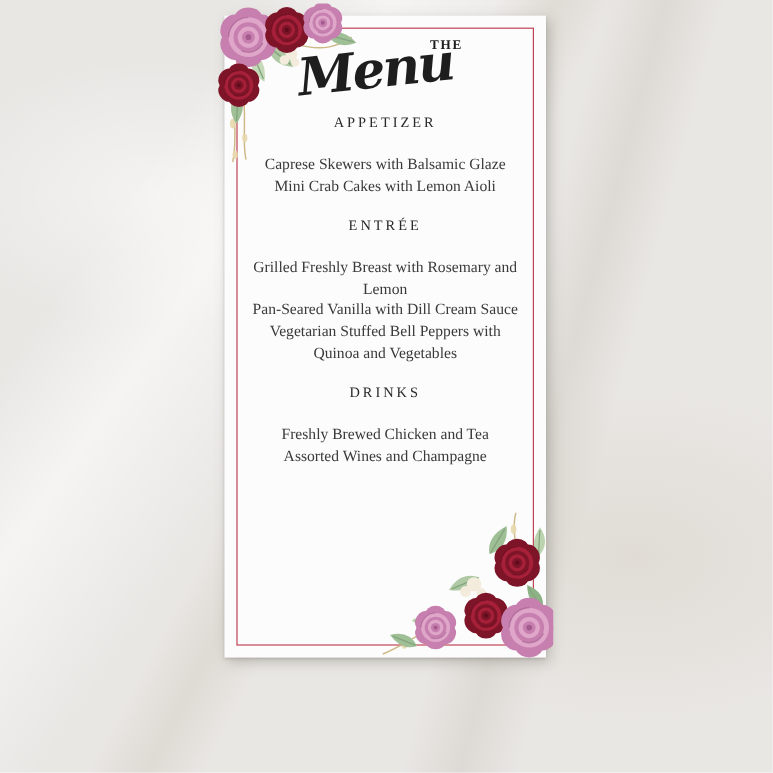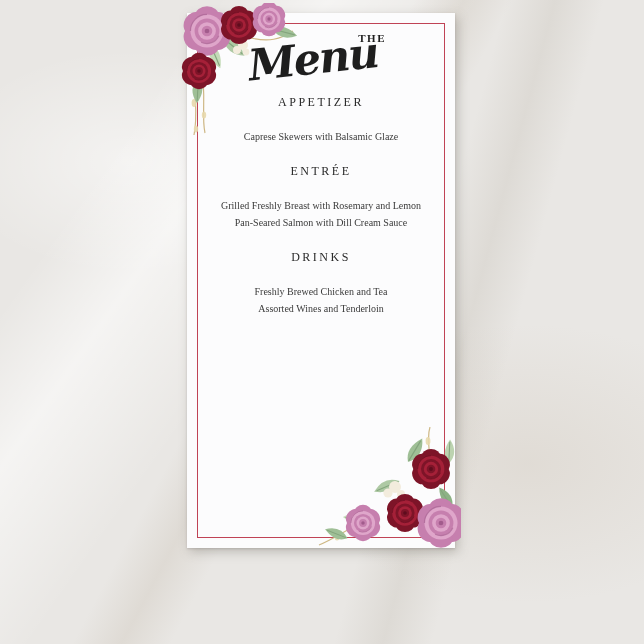--- a/index.html
+++ b/index.html
@@ -47,21 +47,21 @@
     font-size:11px;letter-spacing:1.5px;color:#1e1e1e;
   }
   
   .menu-content{text-align:center;color:var(--text,#3a3a3a);}
   .menu-section{margin:0 0 18px;}
   .menu-section:first-child{margin-top:2px;}
   .section-heading{
     margin:0 0 18px;font-size:12px;font-weight:normal;
     letter-spacing:2.5px;color:#2a2a2a;
   }
-  .menu-item{margin:0;font-size:10px;line-height:17.6px;}
+  .menu-item{margin:0;font-size:13px;line-height:17.6px;}
   
   .floral{position:absolute;z-index:3;pointer-events:none;}
   .floral-tl{left:-10px;top:-10px;}
   .floral-br{right:-6px;bottom:-4px;}
   .symbol-store{position:absolute;width:0;height:0;overflow:hidden;}
 </style>
 </head>
 <body>
 
 <svg class="symbol-store" aria-hidden="true">
@@ -166,40 +166,42 @@
     <div class="title-block">
       <span class="title-the">THE</span>
       <span class="title-script">Menu</span>
     </div>
     <div class="menu-content">
   <section class="menu-section">
     <h3 class="section-heading">APPETIZER</h3>
     <div class="section-items">
   <p class="menu-item">Caprese Skewers with Balsamic Glaze</p>
 
+  <p class="menu-item">Mini Crab Cakes with Lemon Aioli</p>
 
 </div>
   </section>
 
   <section class="menu-section">
     <h3 class="section-heading">ENTRÉE</h3>
     <div class="section-items">
   <p class="menu-item">Grilled Freshly Breast with Rosemary and Lemon</p>
 
-  <p class="menu-item">Pan-Seared Salmon with Dill Cream Sauce</p>
-
+  <p class="menu-item">Pan-Seared Vanilla with Dill Cream Sauce</p>
+
+  <p class="menu-item">Vegetarian Stuffed Bell Peppers with Quinoa and Vegetables</p>
 
 </div>
   </section>
 
 
   <section class="menu-section">
     <h3 class="section-heading">DRINKS</h3>
     <div class="section-items">
 
   <p class="menu-item">Freshly Brewed Chicken and Tea</p>
 
-  <p class="menu-item">Assorted Wines and Tenderloin</p>
+  <p class="menu-item">Assorted Wines and Champagne</p>
 </div>
   </section>
 </div>
   </div>
 </div>
 
 </body></html>

